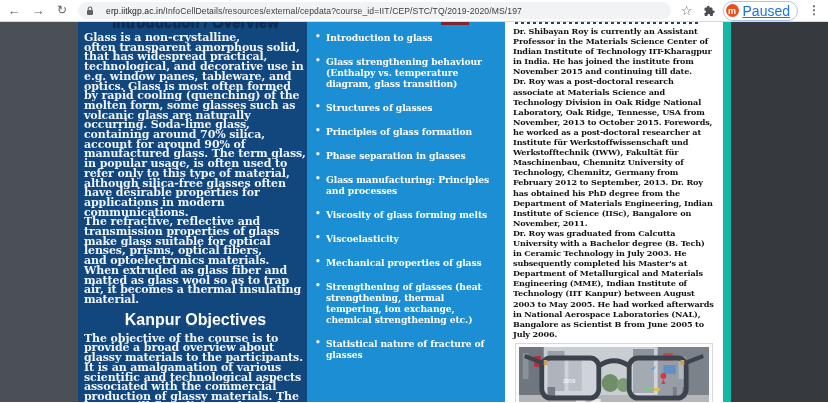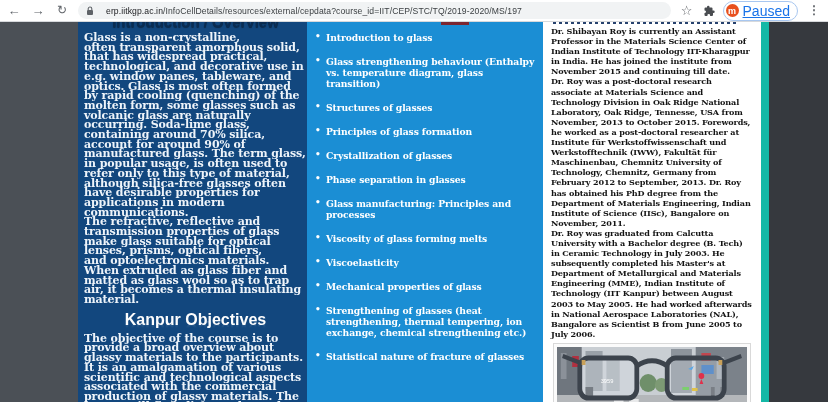--- a/index.html
+++ b/index.html
@@ -42,21 +42,21 @@
                 color:#0a2c52; text-align:center; margin-top:-9px;
                 text-shadow:0 1px 1px rgba(0,0,0,.45); white-space:nowrap; }
   .wp { font-family:"DejaVu Serif","Liberation Serif",serif; font-weight:bold;
         font-size:11px; line-height:9.7px; color:#eef4fa; letter-spacing:-0.1px; }
   .paras.navy-text { margin-top:2px; }
   .objectives { font-family:"Liberation Sans", sans-serif; font-weight:bold; font-size:16px;
                 color:#fdfdfd; text-align:center; margin:6px 0 5px 0;
                 -webkit-box-reflect:below -9px linear-gradient(transparent 55%, rgba(255,255,255,.25)); }
 
   
-  .col.blue { width:236px; background:#1b8ed4; padding:0 8px 0 6px; }
+  .col.blue { width:198px; background:#1b8ed4; padding:0 8px 0 6px; }
   .mid-remnant { height:3px; width:28px; background:#7b2630; margin-left:128px; }
   ul.bullets { list-style:none; margin-top:7px; }
   ul.bullets li { position:relative; padding-left:13px; margin-bottom:13px;
                   font-family:"DejaVu Serif","Liberation Serif",serif; font-weight:bold;
                   font-size:9.2px; line-height:11px; color:#ffffff; letter-spacing:-0.1px; }
   ul.bullets li::before { content:"\2022"; position:absolute; left:2px; top:-1px; font-size:9px; }
 
   
   .col.white { width:226px; background:#ffffff; padding:0 8px; border-right:8px solid #14b8a6; }
   .dots-remnant { height:2px; margin:0 14px 2px 2px;
@@ -119,21 +119,20 @@
     </div>
 
     <div class="col blue">
       <div class="mid-remnant"></div>
       <ul class="bullets">
 
       <li>Introduction to glass</li>
           <li>Glass strengthening behaviour (Enthalpy vs. temperature diagram, glass transition)</li>
           <li>Structures of glasses</li>
           <li>Principles of glass formation</li>
-          <li>Crystallization of glasses</li>
           <li>Phase separation in glasses</li>
           <li>Glass manufacturing: Principles and processes</li>
           <li>Viscosity of glass forming melts</li>
           <li>Viscoelasticity</li>
           <li>Mechanical properties of glass</li>
           <li>Strengthening of glasses (heat strengthening, thermal tempering, ion exchange, chemical strengthening etc.)</li>
           <li>Statistical nature of fracture of glasses</li>
         </ul>
     </div>
 

